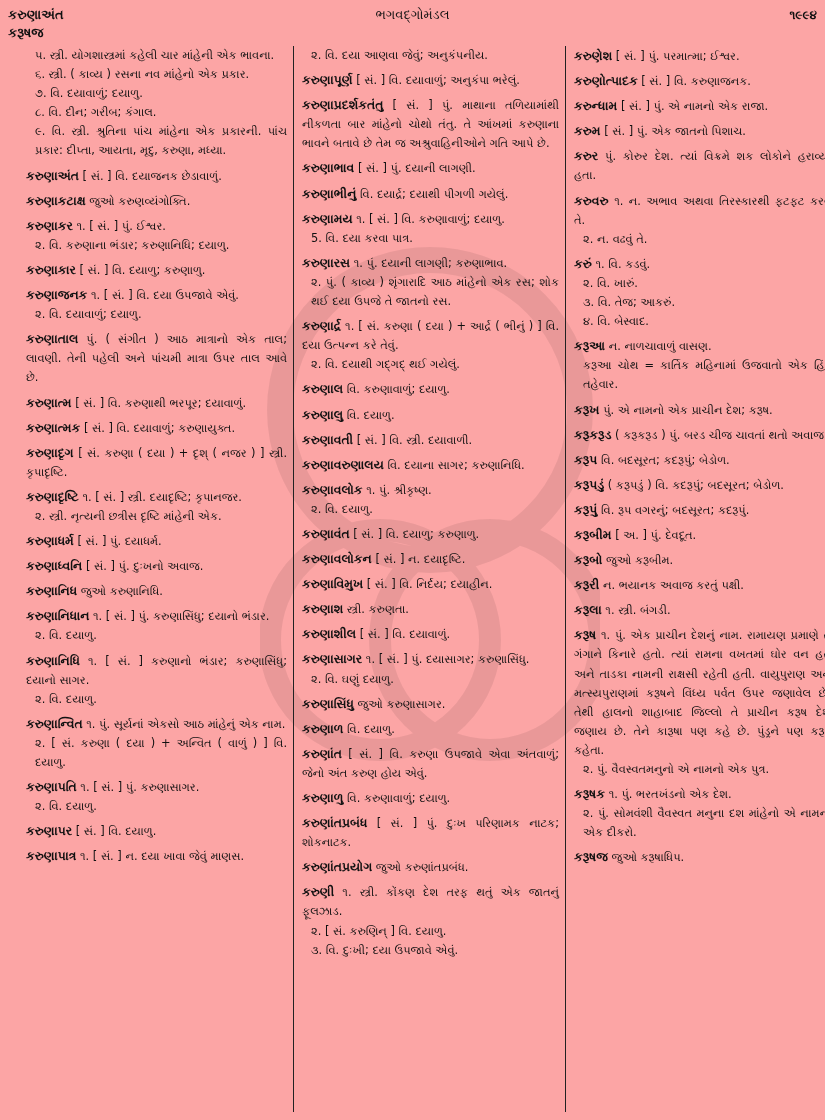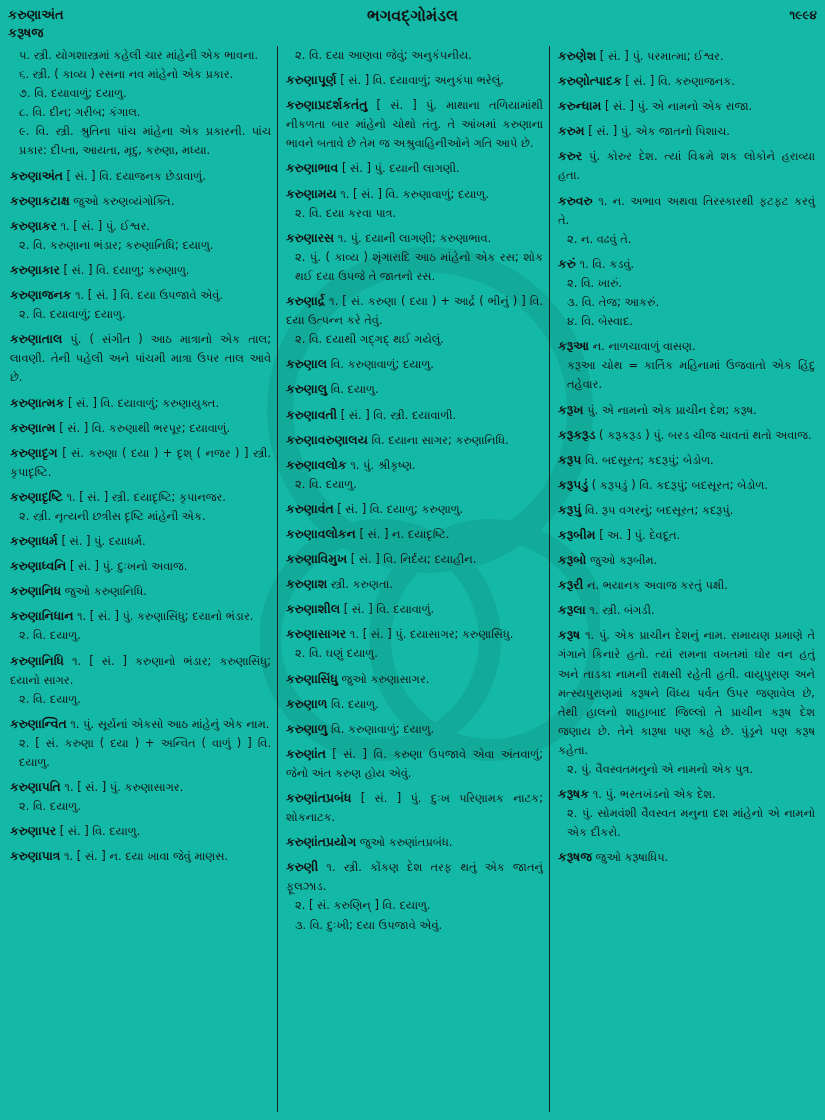--- a/index.html
+++ b/index.html
@@ -1,27 +1,27 @@
 <!DOCTYPE html>
 <html><head>
 <meta charset="utf-8">
 <style>
   * { box-sizing: border-box; margin: 0; padding: 0; }
   html, body { width: 825px; height: 1120px; background: #ffffff; overflow: hidden; }
   body { font-family: "DejaVu Sans", sans-serif; color: #111; position: relative; }
-  .page { position: absolute; left: 0; top: 0; width: 825px; height: 1120px; background: #14b8a6; }
+  .page { position: absolute; left: 0; top: 0; width: 825px; height: 1120px; background: #fca5a5; }
   .watermark { position: absolute; left: 260px; top: 170px; width: 340px; height: 700px; pointer-events: none; opacity: 0.07; }
   .running-head { position: absolute; top: 4px; left: 8px; right: 8px; height: 22px; display: flex; justify-content: space-between; align-items: center; font-weight: bold; font-size: 14px; }
   .running-head .left { font-size: 13px; }
-  .running-head .center { font-weight: bold; font-size: 16px; position: absolute; left: 50%; transform: translateX(-50%); }
+  .running-head .center { font-weight: normal; font-size: 13px; position: absolute; left: 50%; transform: translateX(-50%); }
   .running-head .right { font-size: 12px; }
   .guide-word-second { position: absolute; top: 25px; left: 8px; font-weight: bold; font-size: 13px; }
   .columns { position: absolute; top: 46px; left: 6px; width: 815px; height: 1066px; display: flex; }
   .col { flex: 0 0 auto; padding: 0 6px 0 4px; font-size: 11.4px; line-height: 19.1px; overflow: hidden; }
-  .col-1 { width: 272px; border-right: 1.4px solid #222; }
+  .col-1 { width: 272px; border-right: 1.4px solid #222; margin-left: 16px; }
   .col-2 { width: 272px; border-right: 1.4px solid #222; padding-left: 8px; }
   .col-3 { width: 271px; padding-left: 8px; }
   .entry { margin-bottom: 5px; text-align: justify; }
   .entry .hw { font-weight: bold; font-size: 12.4px; }
   .entry .body { }
   .sense { display: block; padding-left: 9px; text-indent: 0; }
   .entry .first-line { display: inline; }
 </style>
 </head>
 <body>
@@ -49,59 +49,60 @@
           <span class="sense">૭. વિ. દયાવાળું; દયાળુ.</span>
           <span class="sense">૮. વિ. દીન; ગરીબ; કંગાલ.</span>
           <span class="sense">૯. વિ. સ્ત્રી. શ્રુતિના પાંચ માંહેના એક પ્રકારની. પાંચ પ્રકાર: દીપ્તા, આયતા, મૃદુ, કરુણા, મધ્યા.</span>
         </div>
         <div class="entry"><div class="first-line"><span class="hw">કરુણાઅંત</span><span class="body"> [ સં. ] વિ. દયાજનક છેડાવાળું.</span></div></div>
         <div class="entry"><div class="first-line"><span class="hw">કરુણાકટાક્ષ</span><span class="body"> જુઓ કરુણવ્યંગોક્તિ.</span></div></div>
         <div class="entry"><div class="first-line"><span class="hw">કરુણાકર</span><span class="body"> ૧. [ સં. ] પું. ઈશ્વર.</span></div><span class="sense">૨. વિ. કરુણાના ભંડાર; કરુણાનિધિ; દયાળુ.</span></div>
         <div class="entry"><div class="first-line"><span class="hw">કરુણાકાર</span><span class="body"> [ સં. ] વિ. દયાળુ; કરુણાળુ.</span></div></div>
         <div class="entry"><div class="first-line"><span class="hw">કરુણાજનક</span><span class="body"> ૧. [ સં. ] વિ. દયા ઉપજાવે એવું.</span></div><span class="sense">૨. વિ. દયાવાળું; દયાળુ.</span></div>
         <div class="entry"><div class="first-line"><span class="hw">કરુણાતાલ</span><span class="body"> પું. ( સંગીત ) આઠ માત્રાનો એક તાલ; લાવણી. તેની પહેલી અને પાંચમી માત્રા ઉપર તાલ આવે છે.</span></div></div>
+        <div class="entry"><div class="first-line"><span class="hw">કરુણાત્મ</span><span class="body"> [ સં. ] વિ. કરુણાથી ભરપૂર; દયાવાળું.</span></div></div>
         <div class="entry"><div class="first-line"><span class="hw">કરુણાત્મક</span><span class="body"> [ સં. ] વિ. દયાવાળું; કરુણાયુક્ત.</span></div></div>
-        <div class="entry"><div class="first-line"><span class="hw">કરુણાત્મ</span><span class="body"> [ સં. ] વિ. કરુણાથી ભરપૂર; દયાવાળું.</span></div></div>
         <div class="entry"><div class="first-line"><span class="hw">કરુણાદૃગ</span><span class="body"> [ સં. કરુણા ( દયા ) + દૃશ્ ( નજર ) ] સ્ત્રી. કૃપાદૃષ્ટિ.</span></div></div>
         <div class="entry"><div class="first-line"><span class="hw">કરુણાદૃષ્ટિ</span><span class="body"> ૧. [ સં. ] સ્ત્રી. દયાદૃષ્ટિ; કૃપાનજર.</span></div><span class="sense">૨. સ્ત્રી. નૃત્યની છત્રીસ દૃષ્ટિ માંહેની એક.</span></div>
         <div class="entry"><div class="first-line"><span class="hw">કરુણાધર્મ</span><span class="body"> [ સં. ] પું. દયાધર્મ.</span></div></div>
         <div class="entry"><div class="first-line"><span class="hw">કરુણાધ્વનિ</span><span class="body"> [ સં. ] પું. દુઃખનો અવાજ.</span></div></div>
         <div class="entry"><div class="first-line"><span class="hw">કરુણાનિધ</span><span class="body"> જુઓ કરુણાનિધિ.</span></div></div>
         <div class="entry"><div class="first-line"><span class="hw">કરુણાનિધાન</span><span class="body"> ૧. [ સં. ] પું. કરુણાસિંધુ; દયાનો ભંડાર.</span></div><span class="sense">૨. વિ. દયાળુ.</span></div>
         <div class="entry"><div class="first-line"><span class="hw">કરુણાનિધિ</span><span class="body"> ૧. [ સં. ] કરુણાનો ભંડાર; કરુણાસિંધુ; દયાનો સાગર.</span></div><span class="sense">૨. વિ. દયાળુ.</span></div>
         <div class="entry"><div class="first-line"><span class="hw">કરુણાન્વિત</span><span class="body"> ૧. પું. સૂર્યનાં એકસો આઠ માંહેનું એક નામ.</span></div><span class="sense">૨. [ સં. કરુણા ( દયા ) + અન્વિત ( વાળું ) ] વિ. દયાળુ.</span></div>
         <div class="entry"><div class="first-line"><span class="hw">કરુણાપતિ</span><span class="body"> ૧. [ સં. ] પું. કરુણાસાગર.</span></div><span class="sense">૨. વિ. દયાળુ.</span></div>
         <div class="entry"><div class="first-line"><span class="hw">કરુણાપર</span><span class="body"> [ સં. ] વિ. દયાળુ.</span></div></div>
         <div class="entry"><div class="first-line"><span class="hw">કરુણાપાત્ર</span><span class="body"> ૧. [ સં. ] ન. દયા ખાવા જેવું માણસ.</span></div></div>
       </div>
     <div class="col col-2">
         <div class="entry">
           <span class="sense">૨. વિ. દયા આણવા જેવું; અનુકંપનીય.</span>
         </div>
         <div class="entry"><div class="first-line"><span class="hw">કરુણાપૂર્ણ</span><span class="body"> [ સં. ] વિ. દયાવાળું; અનુકંપા ભરેલું.</span></div></div>
         <div class="entry"><div class="first-line"><span class="hw">કરુણાપ્રદર્શકતંતુ</span><span class="body"> [ સં. ] પું. માથાના તળિયામાંથી નીકળતા બાર માંહેનો ચોથો તંતુ. તે આંખમાં કરુણાના ભાવને બતાવે છે તેમ જ અશ્રુવાહિનીઓને ગતિ આપે છે.</span></div></div>
         <div class="entry"><div class="first-line"><span class="hw">કરુણાભાવ</span><span class="body"> [ સં. ] પું. દયાની લાગણી.</span></div></div>
-        <div class="entry"><div class="first-line"><span class="hw">કરુણામય</span><span class="body"> ૧. [ સં. ] વિ. કરુણાવાળું; દયાળુ.</span></div><span class="sense">૨. વિ. દયા કરવા પાત્ર.</span></div>
+        <div class="entry"><div class="first-line"><span class="hw">કરુણાભીનું</span><span class="body"> વિ. દયાર્દ્ર; દયાથી પીગળી ગયેલું.</span></div></div>
+        <div class="entry"><div class="first-line"><span class="hw">કરુણામય</span><span class="body"> ૧. [ સં. ] વિ. કરુણાવાળું; દયાળુ.</span></div><span class="sense">5. વિ. દયા કરવા પાત્ર.</span></div>
         <div class="entry"><div class="first-line"><span class="hw">કરુણારસ</span><span class="body"> ૧. પું. દયાની લાગણી; કરુણાભાવ.</span></div><span class="sense">૨. પું. ( કાવ્ય ) શૃંગારાદિ આઠ માંહેનો એક રસ; શોક થઈ દયા ઉપજે તે જાતનો રસ.</span></div>
         <div class="entry"><div class="first-line"><span class="hw">કરુણાર્દ્ર</span><span class="body"> ૧. [ સં. કરુણા ( દયા ) + આર્દ્ર ( ભીનું ) ] વિ. દયા ઉત્પન્ન કરે તેવું.</span></div><span class="sense">૨. વિ. દયાથી ગદ્ગદ્ થઈ ગયેલું.</span></div>
         <div class="entry"><div class="first-line"><span class="hw">કરુણાલ</span><span class="body"> વિ. કરુણાવાળું; દયાળુ.</span></div></div>
         <div class="entry"><div class="first-line"><span class="hw">કરુણાલુ</span><span class="body"> વિ. દયાળુ.</span></div></div>
         <div class="entry"><div class="first-line"><span class="hw">કરુણાવતી</span><span class="body"> [ સં. ] વિ. સ્ત્રી. દયાવાળી.</span></div></div>
         <div class="entry"><div class="first-line"><span class="hw">કરુણાવરુણાલય</span><span class="body"> વિ. દયાના સાગર; કરુણાનિધિ.</span></div></div>
         <div class="entry"><div class="first-line"><span class="hw">કરુણાવલોક</span><span class="body"> ૧. પું. શ્રીકૃષ્ણ.</span></div><span class="sense">૨. વિ. દયાળુ.</span></div>
         <div class="entry"><div class="first-line"><span class="hw">કરુણાવંત</span><span class="body"> [ સં. ] વિ. દયાળુ; કરુણાળુ.</span></div></div>
         <div class="entry"><div class="first-line"><span class="hw">કરુણાવલોકન</span><span class="body"> [ સં. ] ન. દયાદૃષ્ટિ.</span></div></div>
         <div class="entry"><div class="first-line"><span class="hw">કરુણાવિમુખ</span><span class="body"> [ સં. ] વિ. નિર્દય; દયાહીન.</span></div></div>
         <div class="entry"><div class="first-line"><span class="hw">કરુણાશ</span><span class="body"> સ્ત્રી. કરુણતા.</span></div></div>
         <div class="entry"><div class="first-line"><span class="hw">કરુણાશીલ</span><span class="body"> [ સં. ] વિ. દયાવાળું.</span></div></div>
         <div class="entry"><div class="first-line"><span class="hw">કરુણાસાગર</span><span class="body"> ૧. [ સં. ] પું. દયાસાગર; કરુણાસિંધુ.</span></div><span class="sense">૨. વિ. ઘણું દયાળુ.</span></div>
         <div class="entry"><div class="first-line"><span class="hw">કરુણાસિંધુ</span><span class="body"> જુઓ કરુણાસાગર.</span></div></div>
         <div class="entry"><div class="first-line"><span class="hw">કરુણાળ</span><span class="body"> વિ. દયાળુ.</span></div></div>
+        <div class="entry"><div class="first-line"><span class="hw">કરુણાંત</span><span class="body"> [ સં. ] વિ. કરુણા ઉપજાવે એવા અંતવાળું; જેનો અંત કરુણ હોય એવું.</span></div></div>
         <div class="entry"><div class="first-line"><span class="hw">કરુણાળુ</span><span class="body"> વિ. કરુણાવાળું; દયાળુ.</span></div></div>
-        <div class="entry"><div class="first-line"><span class="hw">કરુણાંત</span><span class="body"> [ સં. ] વિ. કરુણા ઉપજાવે એવા અંતવાળું; જેનો અંત કરુણ હોય એવું.</span></div></div>
         <div class="entry"><div class="first-line"><span class="hw">કરુણાંતપ્રબંધ</span><span class="body"> [ સં. ] પું. દુઃખ પરિણામક નાટક; શોકનાટક.</span></div></div>
         <div class="entry"><div class="first-line"><span class="hw">કરુણાંતપ્રયોગ</span><span class="body"> જુઓ કરુણાંતપ્રબંધ.</span></div></div>
         <div class="entry"><div class="first-line"><span class="hw">કરુણી</span><span class="body"> ૧. સ્ત્રી. કોંકણ દેશ તરફ થતું એક જાતનું ફૂલઝાડ.</span></div><span class="sense">૨. [ સં. કરુણિન્ ] વિ. દયાળુ.</span><span class="sense">૩. વિ. દુઃખી; દયા ઉપજાવે એવું.</span></div>
       </div>
     <div class="col col-3">
         <div class="entry"><div class="first-line"><span class="hw">કરુણેશ</span><span class="body"> [ સં. ] પું. પરમાત્મા; ઈશ્વર.</span></div></div>
         <div class="entry"><div class="first-line"><span class="hw">કરુણોત્પાદક</span><span class="body"> [ સં. ] વિ. કરુણાજનક.</span></div></div>
         <div class="entry"><div class="first-line"><span class="hw">કરુન્ધામ</span><span class="body"> [ સં. ] પું. એ નામનો એક રાજા.</span></div></div>
         <div class="entry"><div class="first-line"><span class="hw">કરુમ</span><span class="body"> [ સં. ] પું. એક જાતનો પિશાચ.</span></div></div>
         <div class="entry"><div class="first-line"><span class="hw">કરુર</span><span class="body"> પું. કોરુર દેશ. ત્યાં વિક્રમે શક લોકોને હરાવ્યા હતા.</span></div></div>

